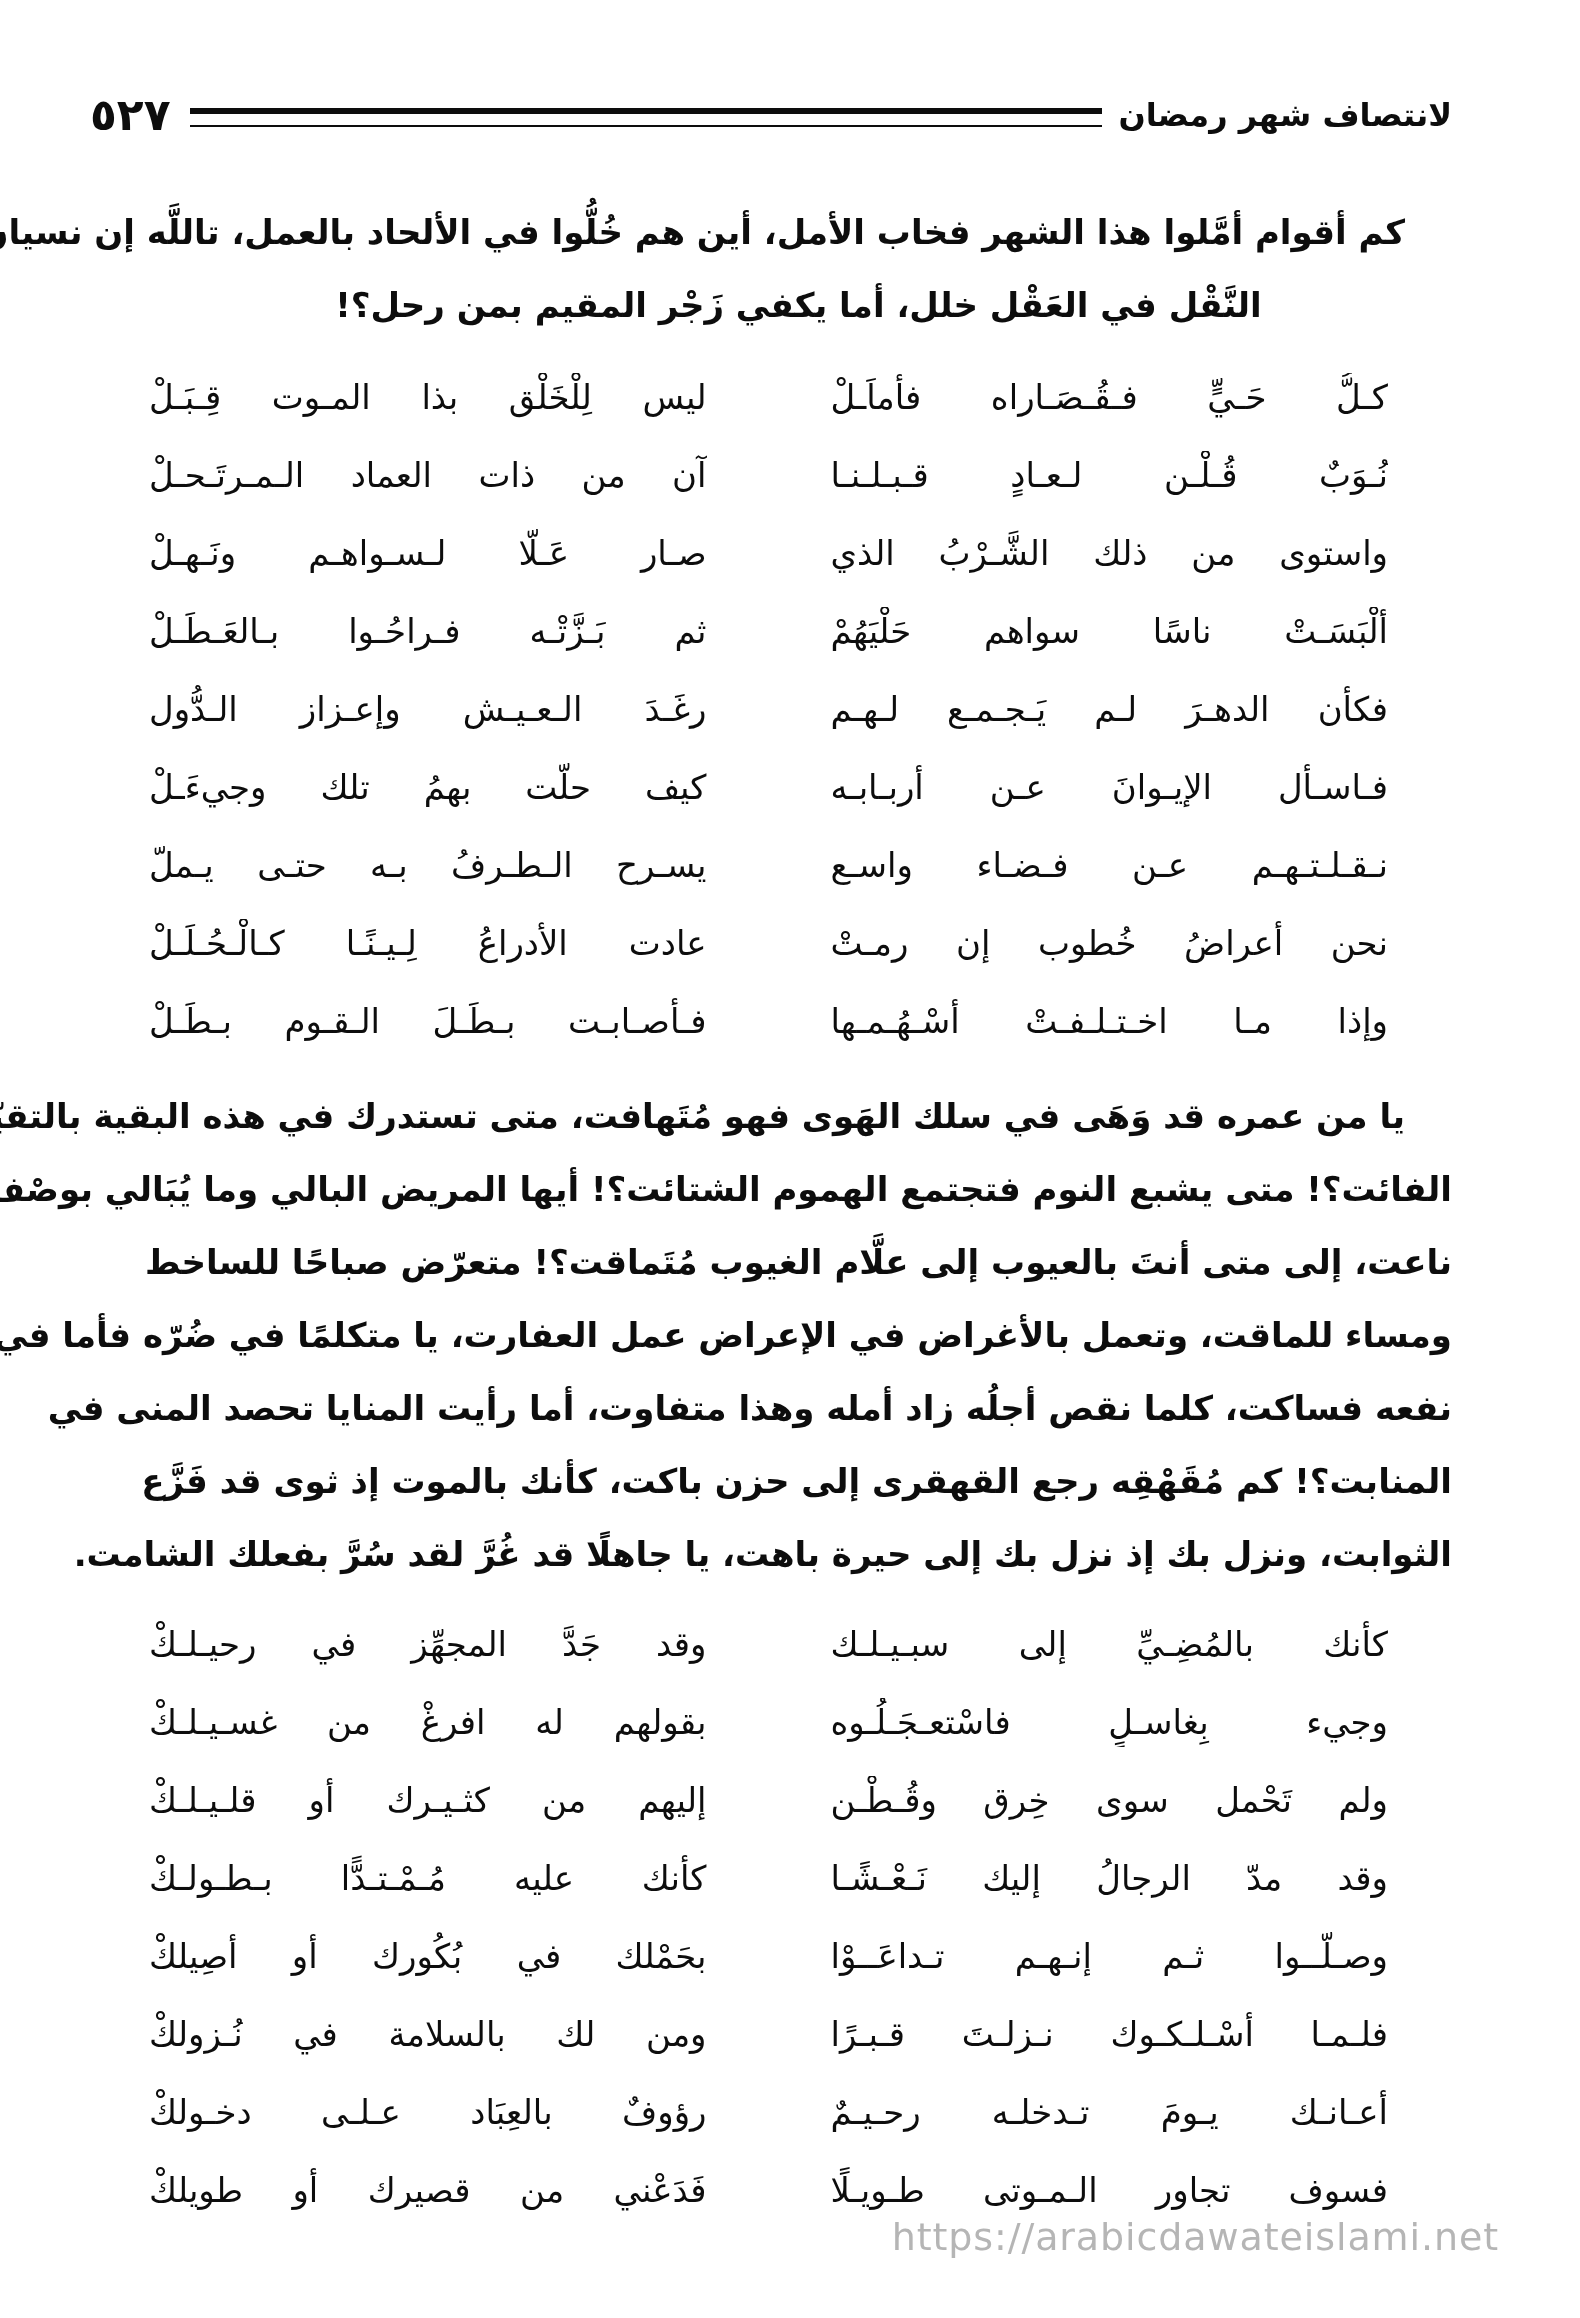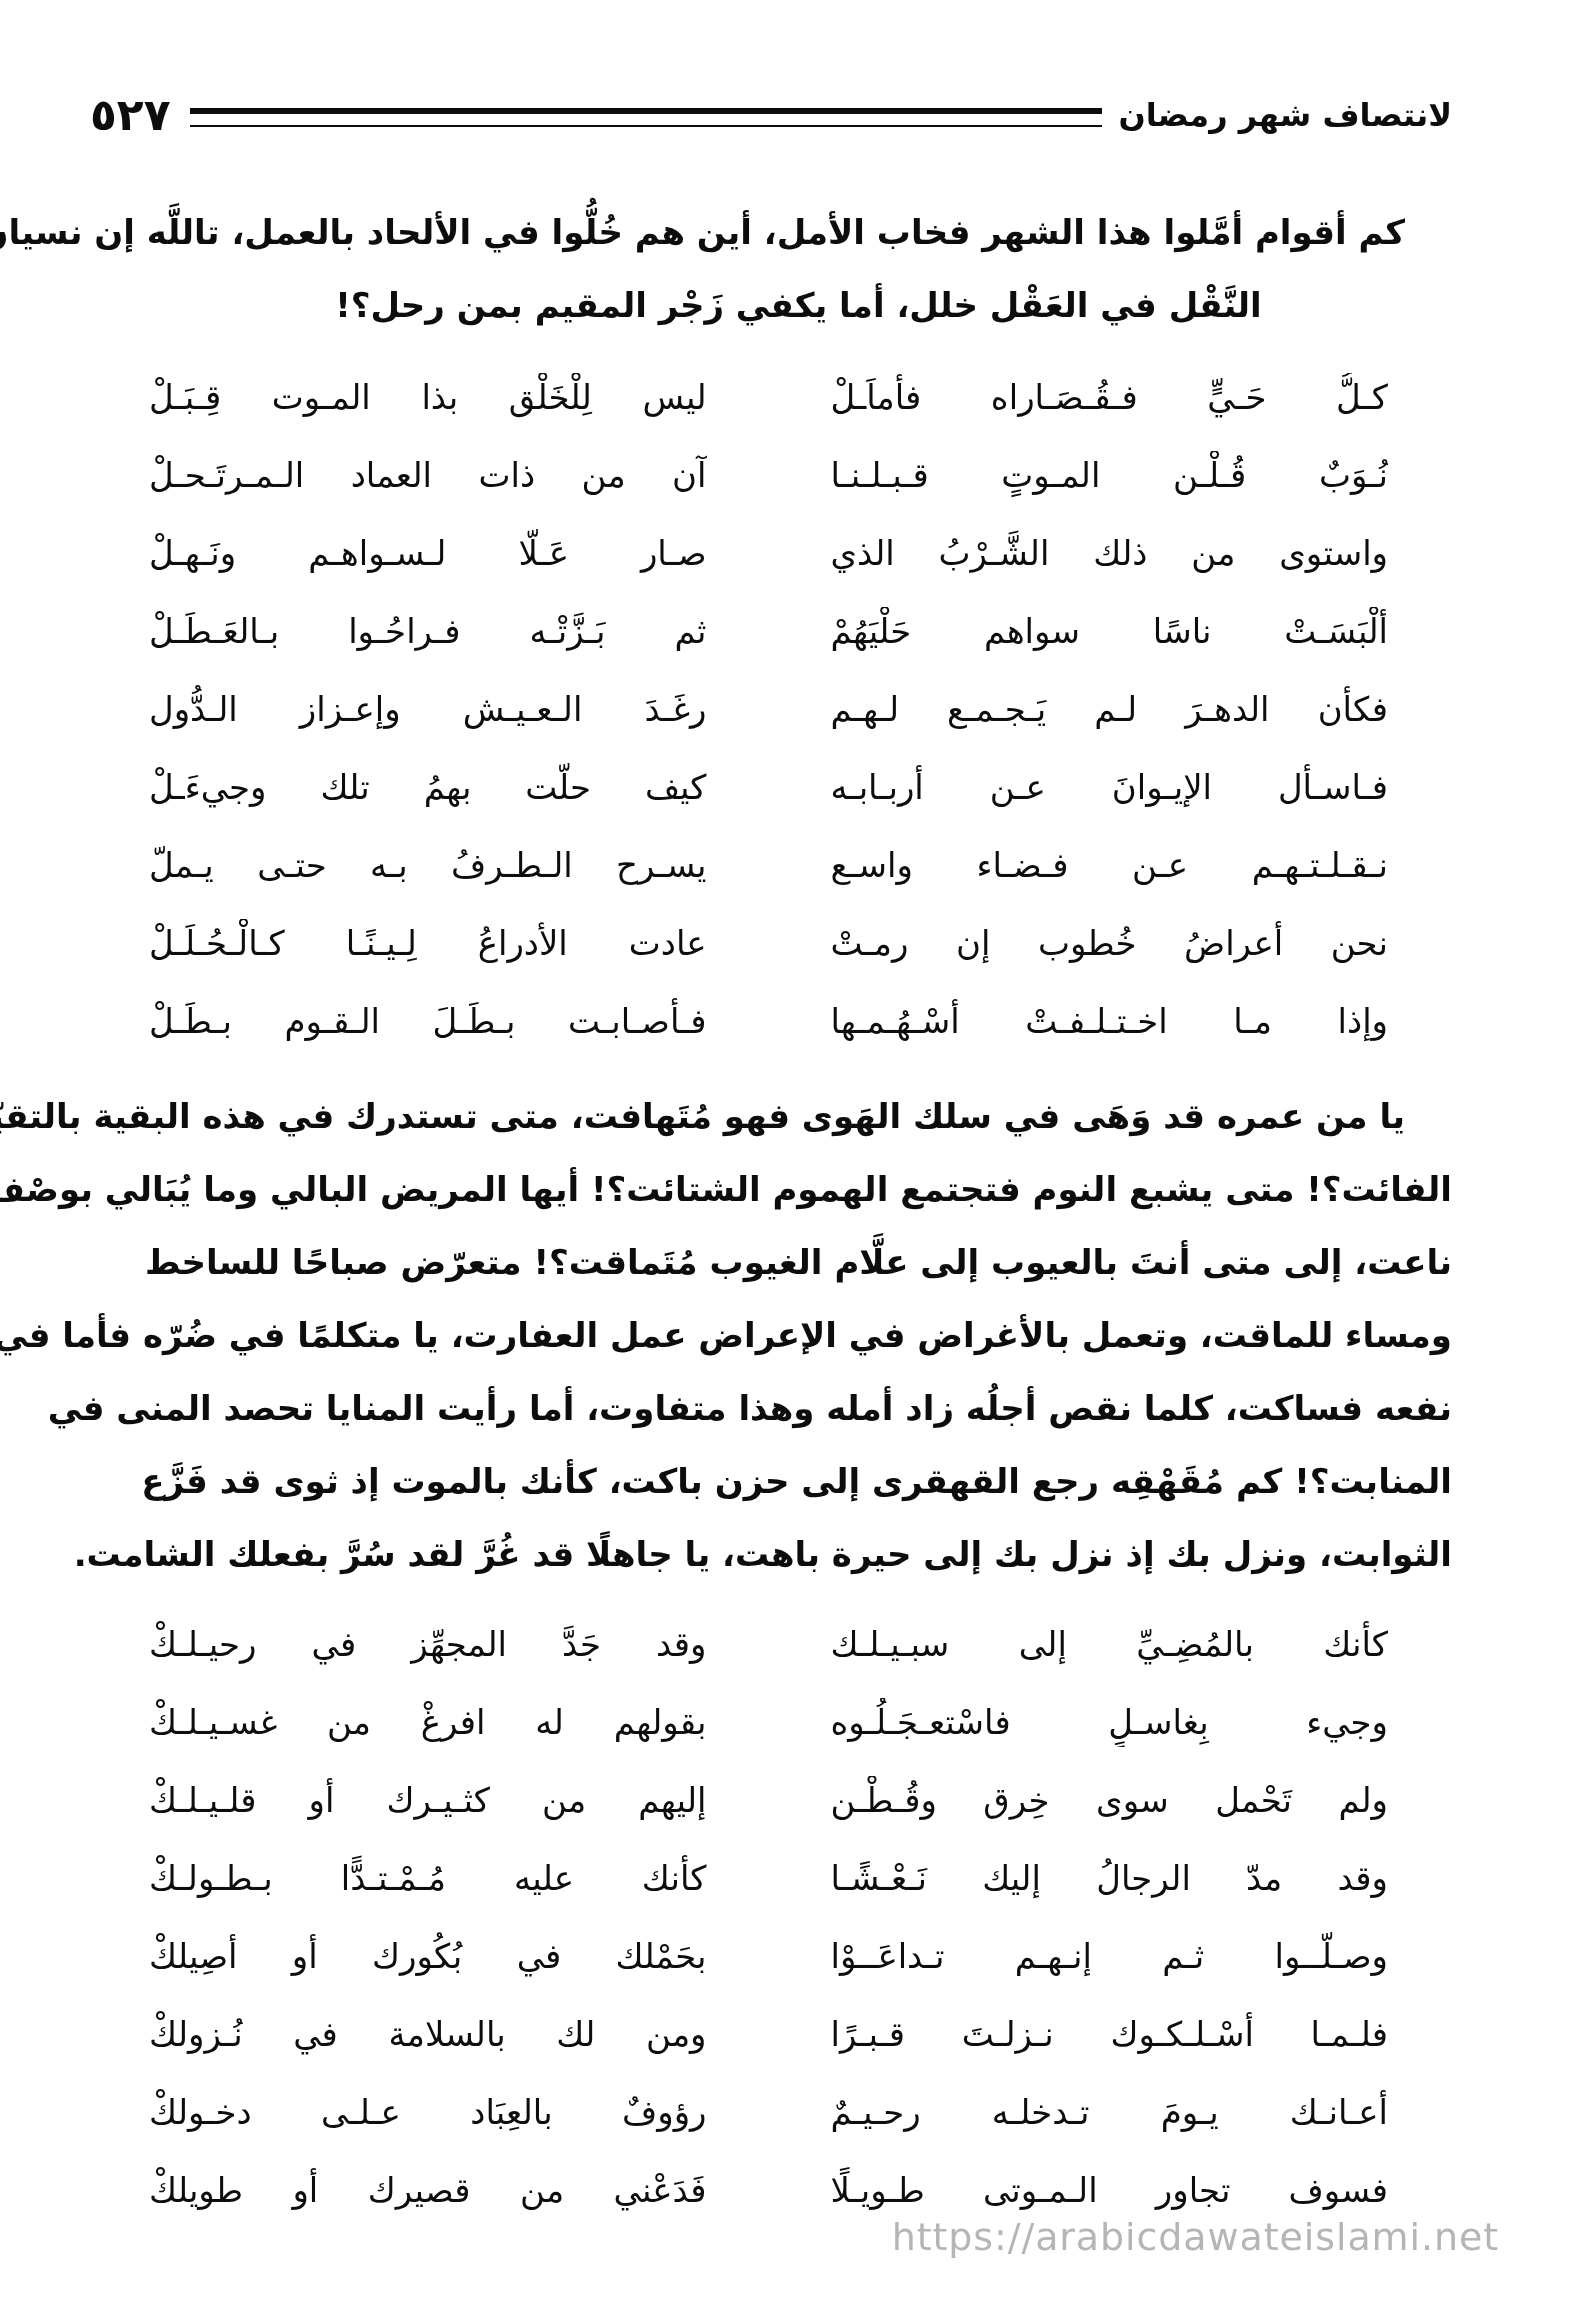--- a/index.html
+++ b/index.html
@@ -77,21 +77,21 @@
     <p class="prose-line indent">كم أقوام أمَّلوا هذا الشهر فخاب الأمل، أين هم خُلُّوا في الألحاد بالعمل، تاللَّه إن نسيان</p>
     <p class="prose-line center-last wrapok">النَّقْل في العَقْل خلل، أما يكفي زَجْر المقيم بمن رحل؟!</p>
   </div>
 
   <div class="poem poem-one">
     <div class="verse-row">
       <div class="hemi">كـلُّ حَـيٍّ فـقُـصَـاراه فأماَـلْ</div>
       <div class="hemi">ليس لِلْخَلْق بذا المـوت قِـبَـلْ</div>
     </div>
     <div class="verse-row">
-      <div class="hemi">نُـوَبٌ قُـلْـن المـوتٍ قـبـلـنـا</div>
+      <div class="hemi">نُـوَبٌ قُـلْـن لـعـادٍ قـبـلـنـا</div>
       <div class="hemi">آن من ذات العماد الـمـرتَـحـلْ</div>
     </div>
     <div class="verse-row">
       <div class="hemi">واستوى من ذلك الشَّـرْبُ الذي</div>
       <div class="hemi">صـار عَـلًّا لـسـواهـم ونَـهـلْ</div>
     </div>
     <div class="verse-row">
       <div class="hemi">ألْبَسَـتْ ناسًا سواهم حَلْيَهُمْ</div>
       <div class="hemi">ثم بَـزَّتْـه فـراحُـوا بـالعَـطَـلْ</div>
     </div>

